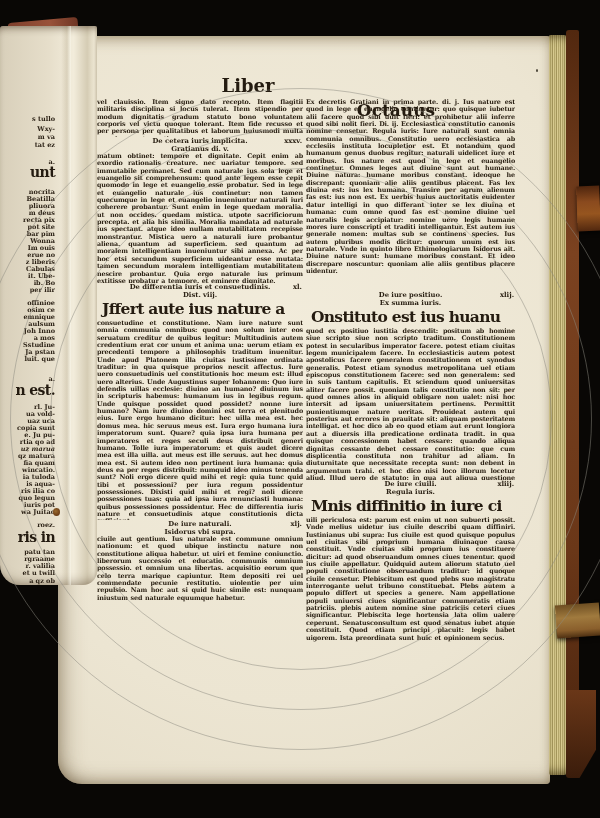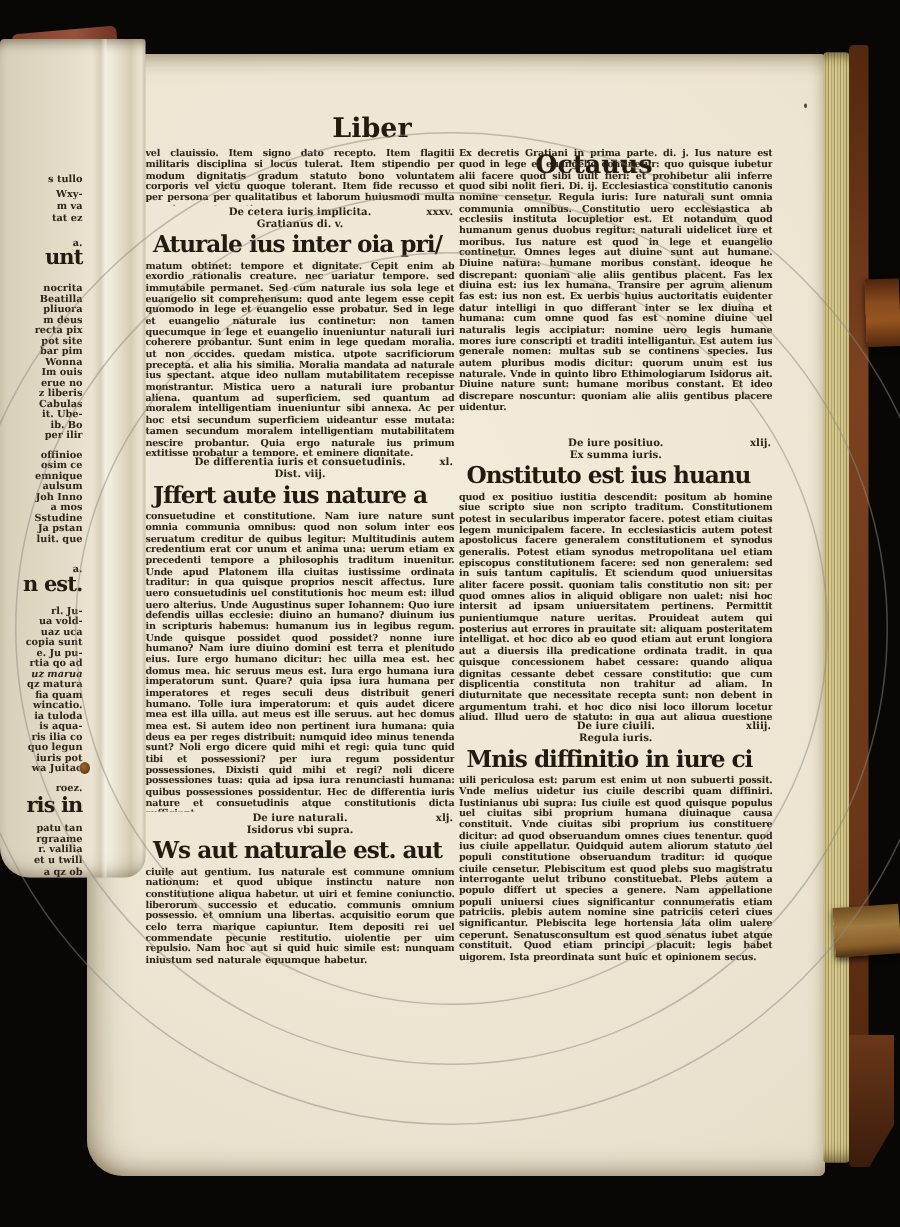--- a/index.html
+++ b/index.html
@@ -84,29 +84,27 @@
 
   <div class="endband"></div>
 
   <div class="recto">
     <div class="running-title rt-left">Liber</div>
     <div class="running-title rt-right">Octauus</div>
     <div class="column col-left">
         <div class="body" style="height: 38px;">vel clauissio. Item signo dato recepto. Item flagitii militaris disciplina si locus tulerat. Item stipendio per modum dignitatis gradum statuto bono voluntatem corporis vel victu quoque tolerant. Item fide recusso et per persona per qualitatibus et laborum huiusmodi multa ac prima capta portio.</div>
         <div class="rubric"><span class="label">De cetera iuris implicita.</span><span class="num">xxxv.</span></div>
         <div class="center">Gratianus di. v.</div>
-        <div class="heading">Aturale ius inter oia pri/</div>
         <div class="body" style="height: 130px;">matum obtinet: tempore et dignitate. Cepit enim ab exordio rationalis creature. nec uariatur tempore. sed immutabile permanet. Sed cum naturale ius sola lege et euangelio sit comprehensum: quod ante legem esse cepit quomodo in lege et euangelio esse probatur. Sed in lege et euangelio naturale ius continetur: non tamen quecumque in lege et euangelio inueniuntur naturali iuri coherere probantur. Sunt enim in lege quedam moralia. ut non occides. quedam mistica. utpote sacrificiorum precepta. et alia his similia. Moralia mandata ad naturale ius spectant. atque ideo nullam mutabilitatem recepisse monstrantur. Mistica uero a naturali iure probantur aliena. quantum ad superficiem. sed quantum ad moralem intelligentiam inueniuntur sibi annexa. Ac per hoc etsi secundum superficiem uideantur esse mutata: tamen secundum moralem intelligentiam mutabilitatem nescire probantur. Quia ergo naturale ius primum extitisse probatur a tempore. et eminere dignitate.</div>
         <div class="rubric"><span class="label">De differentia iuris et consuetudinis.</span><span class="num">xl.</span></div>
         <div class="center">Dist. viij.</div>
         <div class="heading">Jffert aute ius nature a</div>
         <div class="body" style="height: 200px;">consuetudine et constitutione. Nam iure nature sunt omnia communia omnibus: quod non solum inter eos seruatum creditur de quibus legitur: Multitudinis autem credentium erat cor unum et anima una: uerum etiam ex precedenti tempore a philosophis traditum inuenitur. Unde apud Platonem illa ciuitas iustissime ordinata traditur: in qua quisque proprios nescit affectus. Iure uero consuetudinis uel constitutionis hoc meum est: illud uero alterius. Unde Augustinus super Iohannem: Quo iure defendis uillas ecclesie: diuino an humano? diuinum ius in scripturis habemus: humanum ius in legibus regum. Unde quisque possidet quod possidet? nonne iure humano? Nam iure diuino domini est terra et plenitudo eius. Iure ergo humano dicitur: hec uilla mea est. hec domus mea. hic seruus meus est. Iura ergo humana iura imperatorum sunt. Quare? quia ipsa iura humana per imperatores et reges seculi deus distribuit generi humano. Tolle iura imperatorum: et quis audet dicere mea est illa uilla. aut meus est ille seruus. aut hec domus mea est. Si autem ideo non pertinent iura humana: quia deus ea per reges distribuit: numquid ideo minus tenenda sunt? Noli ergo dicere quid mihi et regi: quia tunc quid tibi et possessioni? per iura regum possidentur possessiones. Dixisti quid mihi et regi? noli dicere possessiones tuas: quia ad ipsa iura renunciasti humana: quibus possessiones possidentur. Hec de differentia iuris nature et consuetudinis atque constitutionis dicta sufficiant.</div>
         <div class="rubric"><span class="label">De iure naturali.</span><span class="num">xlj.</span></div>
         <div class="center">Isidorus vbi supra.</div>
-        <div class="heading">Ws aut naturale est. aut</div>
         <div class="body" style="height: 72px;">ciuile aut gentium. Ius naturale est commune omnium nationum: et quod ubique instinctu nature non constitutione aliqua habetur. ut uiri et femine coniunctio. liberorum successio et educatio. communis omnium possessio. et omnium una libertas. acquisitio eorum que celo terra marique capiuntur. Item depositi rei uel commendate pecunie restitutio. uiolentie per uim repulsio. Nam hoc aut si quid huic simile est: nunquam iniustum sed naturale equumque habetur.</div>
       </div>
     <div class="column col-right">
         <div class="body" style="height: 192px;">Ex decretis Gratiani in prima parte. di. j. Ius nature est quod in lege et euangelio continetur: quo quisque iubetur alii facere quod sibi uult fieri: et prohibetur alii inferre quod sibi nolit fieri. Di. ij. Ecclesiastica constitutio canonis nomine censetur. Regula iuris: Iure naturali sunt omnia communia omnibus. Constitutio uero ecclesiastica ab ecclesiis instituta locupletior est. Et notandum quod humanum genus duobus regitur: naturali uidelicet iure et moribus. Ius nature est quod in lege et euangelio continetur. Omnes leges aut diuine sunt aut humane. Diuine natura: humane moribus constant. ideoque he discrepant: quoniam alie aliis gentibus placent. Fas lex diuina est: ius lex humana. Transire per agrum alienum fas est: ius non est. Ex uerbis huius auctoritatis euidenter datur intelligi in quo differant inter se lex diuina et humana: cum omne quod fas est nomine diuine uel naturalis legis accipiatur: nomine uero legis humane mores iure conscripti et traditi intelligantur. Est autem ius generale nomen: multas sub se continens species. Ius autem pluribus modis dicitur: quorum unum est ius naturale. Vnde in quinto libro Ethimologiarum Isidorus ait. Diuine nature sunt: humane moribus constant. Et ideo discrepare noscuntur: quoniam alie aliis gentibus placere uidentur.</div>
         <div class="rubric"><span class="label">De iure positiuo.</span><span class="num">xlij.</span></div>
         <div class="center">Ex summa iuris.</div>
         <div class="heading">Onstituto est ius huanu</div>
         <div class="body" style="height: 152px;">quod ex positiuo iustitia descendit: positum ab homine siue scripto siue non scripto traditum. Constitutionem potest in secularibus imperator facere. potest etiam ciuitas legem municipalem facere. In ecclesiasticis autem potest apostolicus facere generalem constitutionem et synodus generalis. Potest etiam synodus metropolitana uel etiam episcopus constitutionem facere: sed non generalem: sed in suis tantum capitulis. Et sciendum quod uniuersitas aliter facere possit. quoniam talis constitutio non sit: per quod omnes alios in aliquid obligare non ualet: nisi hoc intersit ad ipsam uniuersitatem pertinens. Permittit punientiumque nature ueritas. Prouideat autem qui posterius aut errores in prauitate sit: aliquam posteritatem intelligat. et hoc dico ab eo quod etiam aut erunt longiora aut a diuersis illa predicatione ordinata tradit. in qua quisque concessionem habet cessare: quando aliqua dignitas cessante debet cessare constitutio: que cum displicentia constituta non trahitur ad aliam. In diuturnitate que necessitate recepta sunt: non debent in argumentum trahi. et hoc dico nisi loco illorum locetur aliud. Illud uero de statuto: in qua aut aliqua questione constitutum fuerit: prout statuto perpetuo.</div>
         <div class="rubric"><span class="label">De iure ciuili.</span><span class="num">xliij.</span></div>
         <div class="center">Regula iuris.</div>

